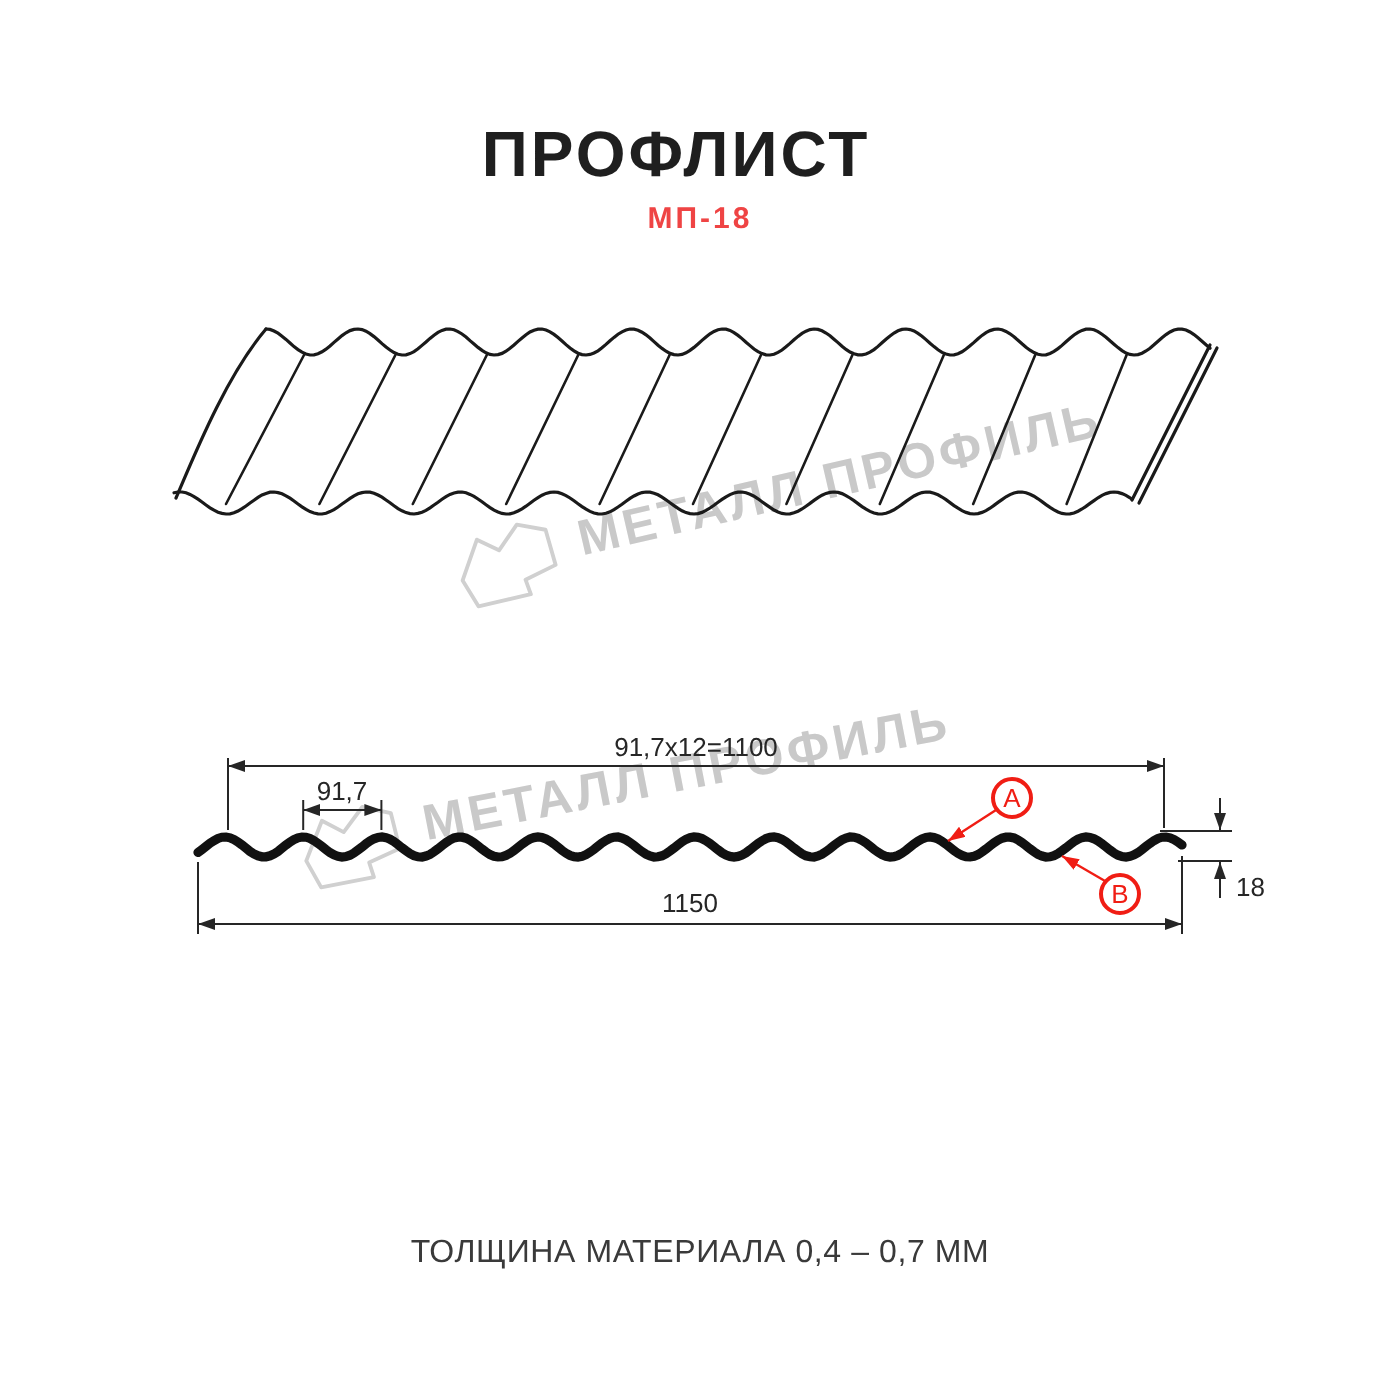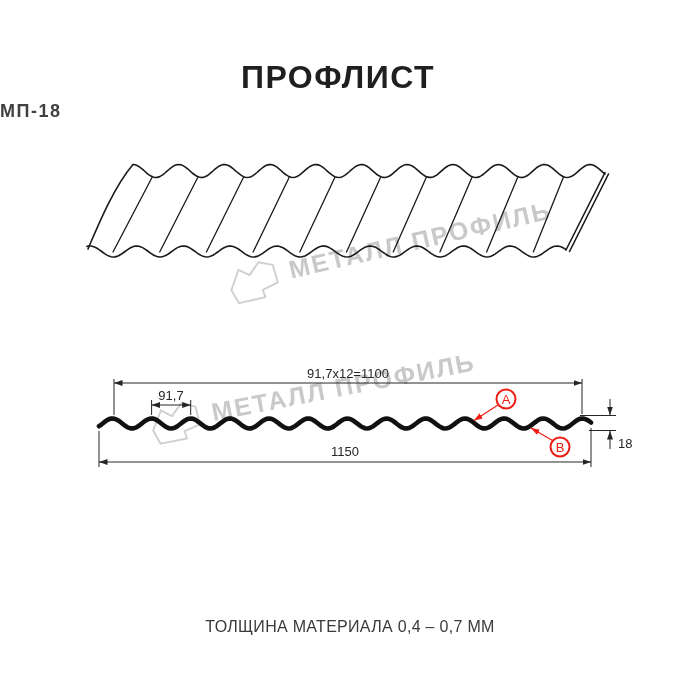--- a/index.html
+++ b/index.html
@@ -5,22 +5,22 @@
   html,body{margin:0;padding:0;background:#ffffff;}
   .page{
     position:relative;width:700px;height:700px;background:#ffffff;overflow:hidden;
     font-family:"Liberation Sans", sans-serif;
   }
   .title{
     position:absolute;top:61px;left:0;width:676px;text-align:center;
     font-size:32px;font-weight:700;letter-spacing:1.5px;color:#1f1f1f;line-height:1;
   }
   .subtitle{
-    position:absolute;top:102px;left:0;width:700px;
-    font-size:18px;font-weight:700;letter-spacing:1.5px;color:#404040;line-height:1;
+    position:absolute;top:102px;left:0;width:700px;text-align:center;
+    font-size:15px;font-weight:700;letter-spacing:1.5px;color:#ef4444;line-height:1;
   }
   .footer{
     position:absolute;top:619px;left:0;width:700px;text-align:center;
     font-size:16px;font-weight:400;letter-spacing:0.3px;color:#3a3a3a;line-height:1;
   }
   .watermark{
     position:absolute;display:flex;align-items:center;gap:9px;height:52px;
     transform-origin:0 50%;pointer-events:none;
   }
   .wm1{left:224px;top:259px;transform:rotate(-13deg);}

